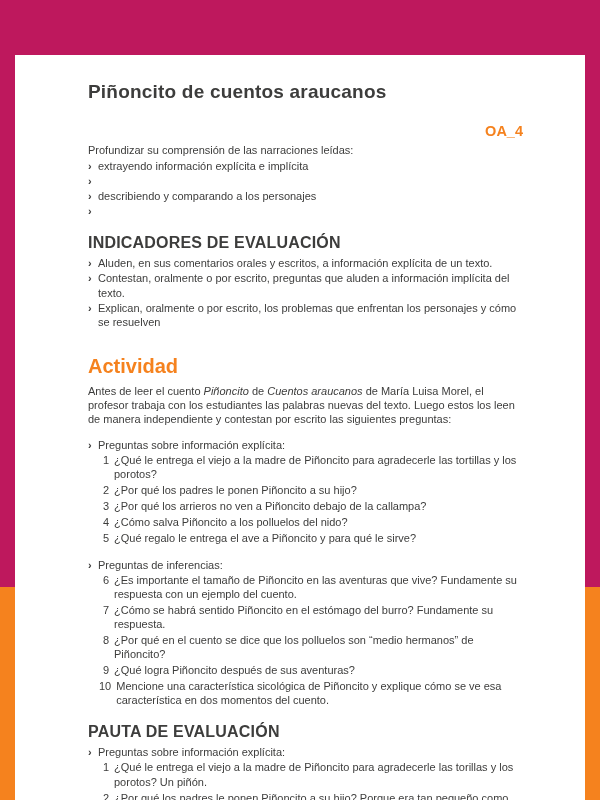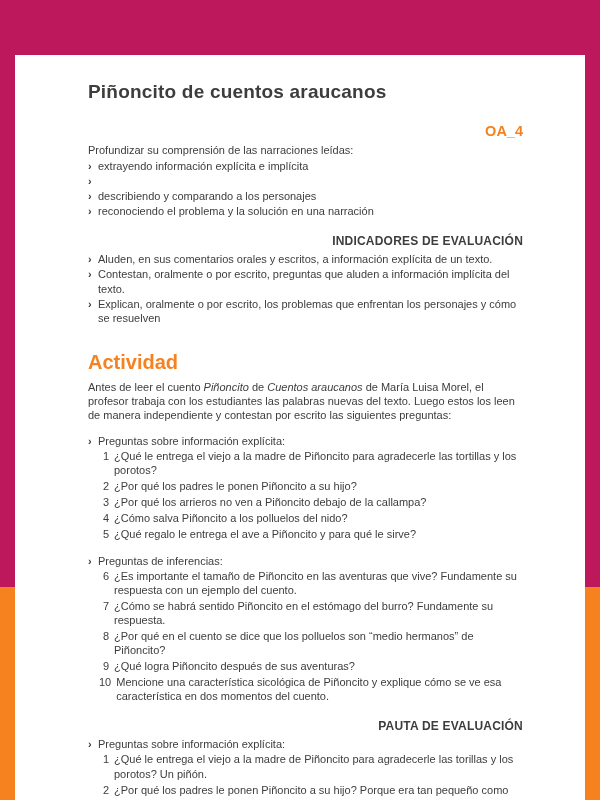--- a/index.html
+++ b/index.html
@@ -33,26 +33,25 @@
     font-weight: bold;
     margin: 0 0 4px 0;
     text-align: right;
   }
   h2.activity-heading {
     font-size: 20px;
     font-weight: bold;
     margin: 26px 0 6px 0;
   }
   h3.sub-heading {
-    font-size: 12px;
+    font-size: 16px;
     font-weight: bold;
     color: #3D3D3C;
     margin: 16px 0 4px 0;
     letter-spacing: 0.2px;
-    text-align: right;
   }
   p.body-text {
     font-size: 11px;
     line-height: 1.28;
     margin: 0 0 2px 0;
   }
   .bullet-row {
     display: flex;
     font-size: 11px;
     line-height: 1.28;
@@ -96,21 +95,20 @@
       </div>
       <div class="bullet-row">
         <span class="bullet-marker">›</span>
       </div>
       <div class="bullet-row">
         <span class="bullet-marker">›</span>
         <span>describiendo y comparando a los personajes</span>
       </div>
       <div class="bullet-row">
         <span class="bullet-marker">›</span>
-        <span>reconociendo el problema y la solución en una narración</span>
       </div>
     </section>
 
     <section>
       <h3 class="sub-heading">INDICADORES DE EVALUACIÓN</h3>
       <div class="bullet-row">
         <span class="bullet-marker">›</span>
         <span>Aluden, en sus comentarios orales y escritos, a información explícita de un texto.</span>
       </div>
       <div class="bullet-row">

